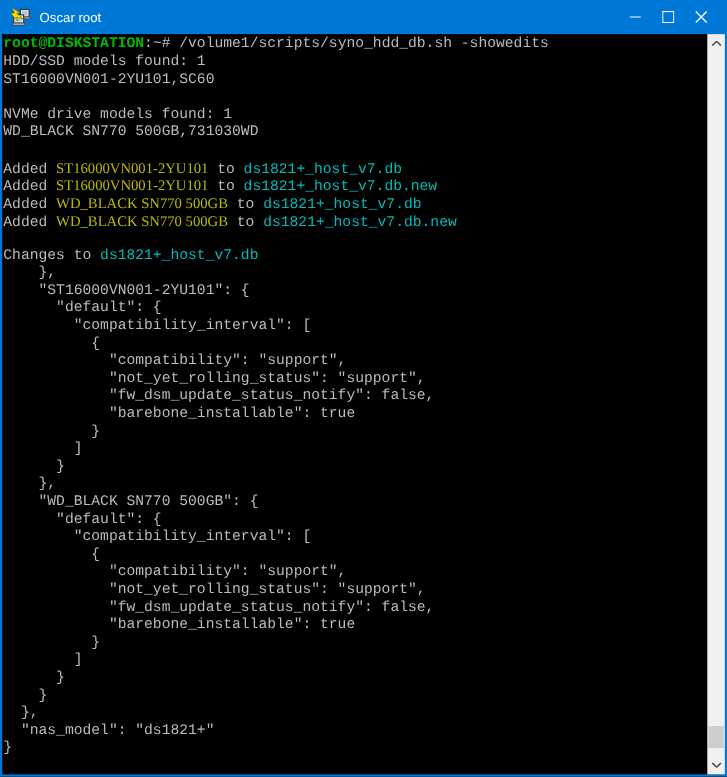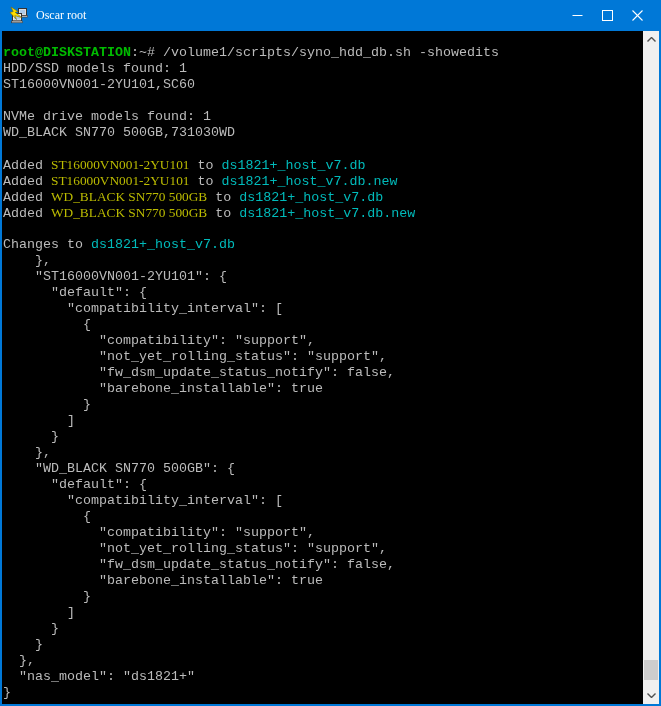--- a/index.html
+++ b/index.html
@@ -8,21 +8,21 @@
     font-family:"Liberation Sans", sans-serif;
     overflow:hidden;
   }
   .window{
     position:relative;width:661px;height:706px;
     background:var(--accent,#0078D7);
   }
   
   .titlebar{
     position:absolute;top:0;left:0;right:0;height:31px;
-    display:flex;align-items:center;font-family:Liberation Serif, serif;
+    display:flex;align-items:center;
   }
   .app-icon{margin-left:9px;width:20px;height:20px;flex:0 0 auto;}
   .title{
     color:#ffffff;font-size:12px;margin-left:7px;
     white-space:nowrap;
   }
   .caption-buttons{
     position:absolute;right:9px;top:0;height:31px;display:flex;
   }
   .cbtn{
@@ -30,21 +30,21 @@
     cursor:default;
   }
   
   .screen{
     position:absolute;left:2px;right:2px;top:31px;bottom:2px;
     background:var(--term-bg,#000);overflow:hidden;
   }
   .output{
     position:absolute;top:2px;left:1px;
     font-family:"Liberation Mono","DejaVu Sans Mono",monospace;
-    font-size:13.33px;line-height:16px;white-space:pre;margin-top:12px;
+    font-size:13.33px;line-height:16px;white-space:pre;
   }
   .trow{height:16px;}
   .c-fg{color:var(--fg,#bbbbbb);}
   .c-green{color:var(--green,#00bb00);font-weight:bold;}
   .c-yellow{color:var(--yellow,#bbbb00);font-family:Liberation Serif, serif;}
   .c-cyan{color:var(--cyan,#00bbbb);}
   
   .scrollbar{
     position:absolute;right:2px;top:31px;bottom:2px;width:16px;
     background:#f0f0f0;

